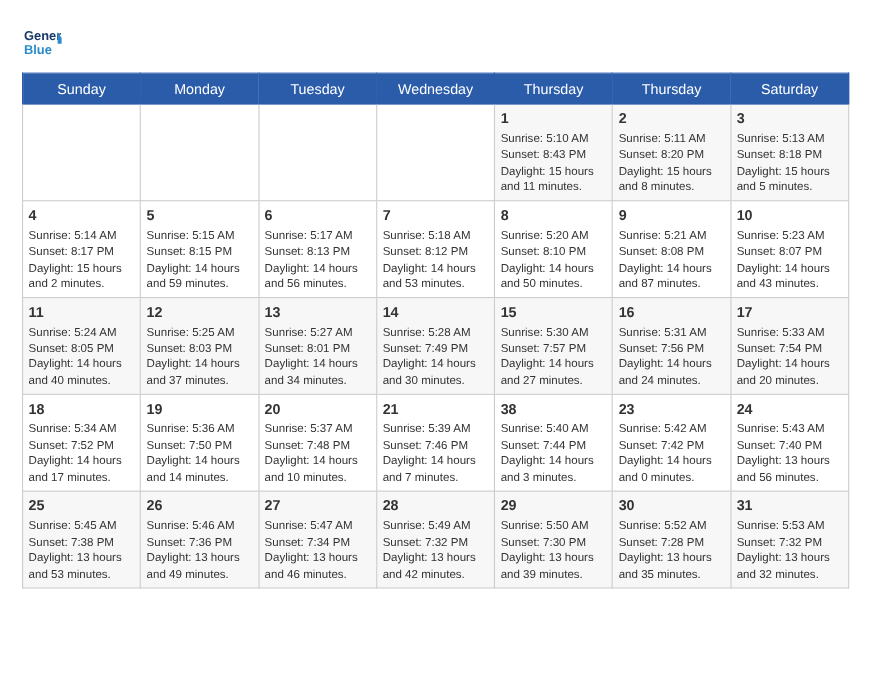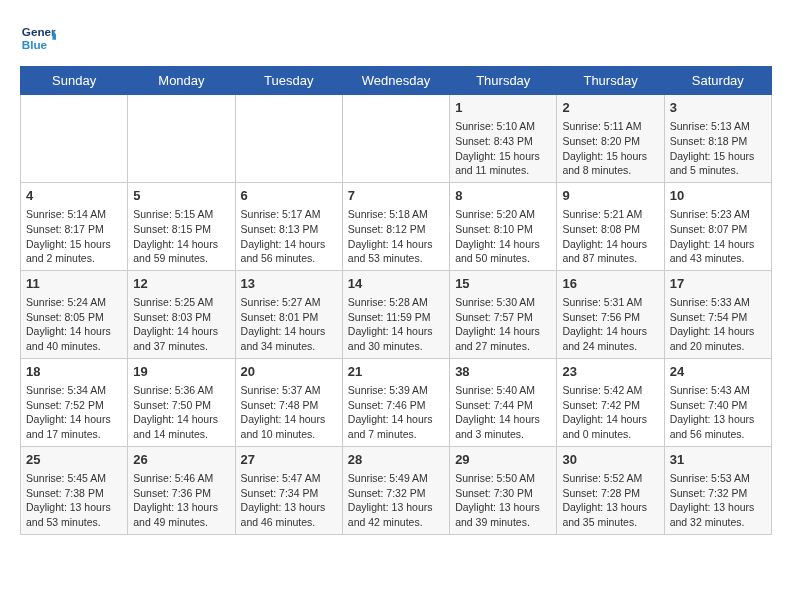--- a/index.html
+++ b/index.html
@@ -210,21 +210,21 @@
         <td>
           <span class="day-num">13</span>
           <div>Sunrise: 5:27 AM</div>
           <div>Sunset: 8:01 PM</div>
           <div>Daylight: 14 hours</div>
           <div>and 34 minutes.</div>
         </td>
         <td>
           <span class="day-num">14</span>
           <div>Sunrise: 5:28 AM</div>
-          <div>Sunset: 11:59 PM</div>
+          <div>Sunset: 7:49 PM</div>
           <div>Daylight: 14 hours</div>
           <div>and 30 minutes.</div>
         </td>
         <td>
           <span class="day-num">15</span>
           <div>Sunrise: 5:30 AM</div>
           <div>Sunset: 7:57 PM</div>
           <div>Daylight: 14 hours</div>
           <div>and 27 minutes.</div>
         </td>

